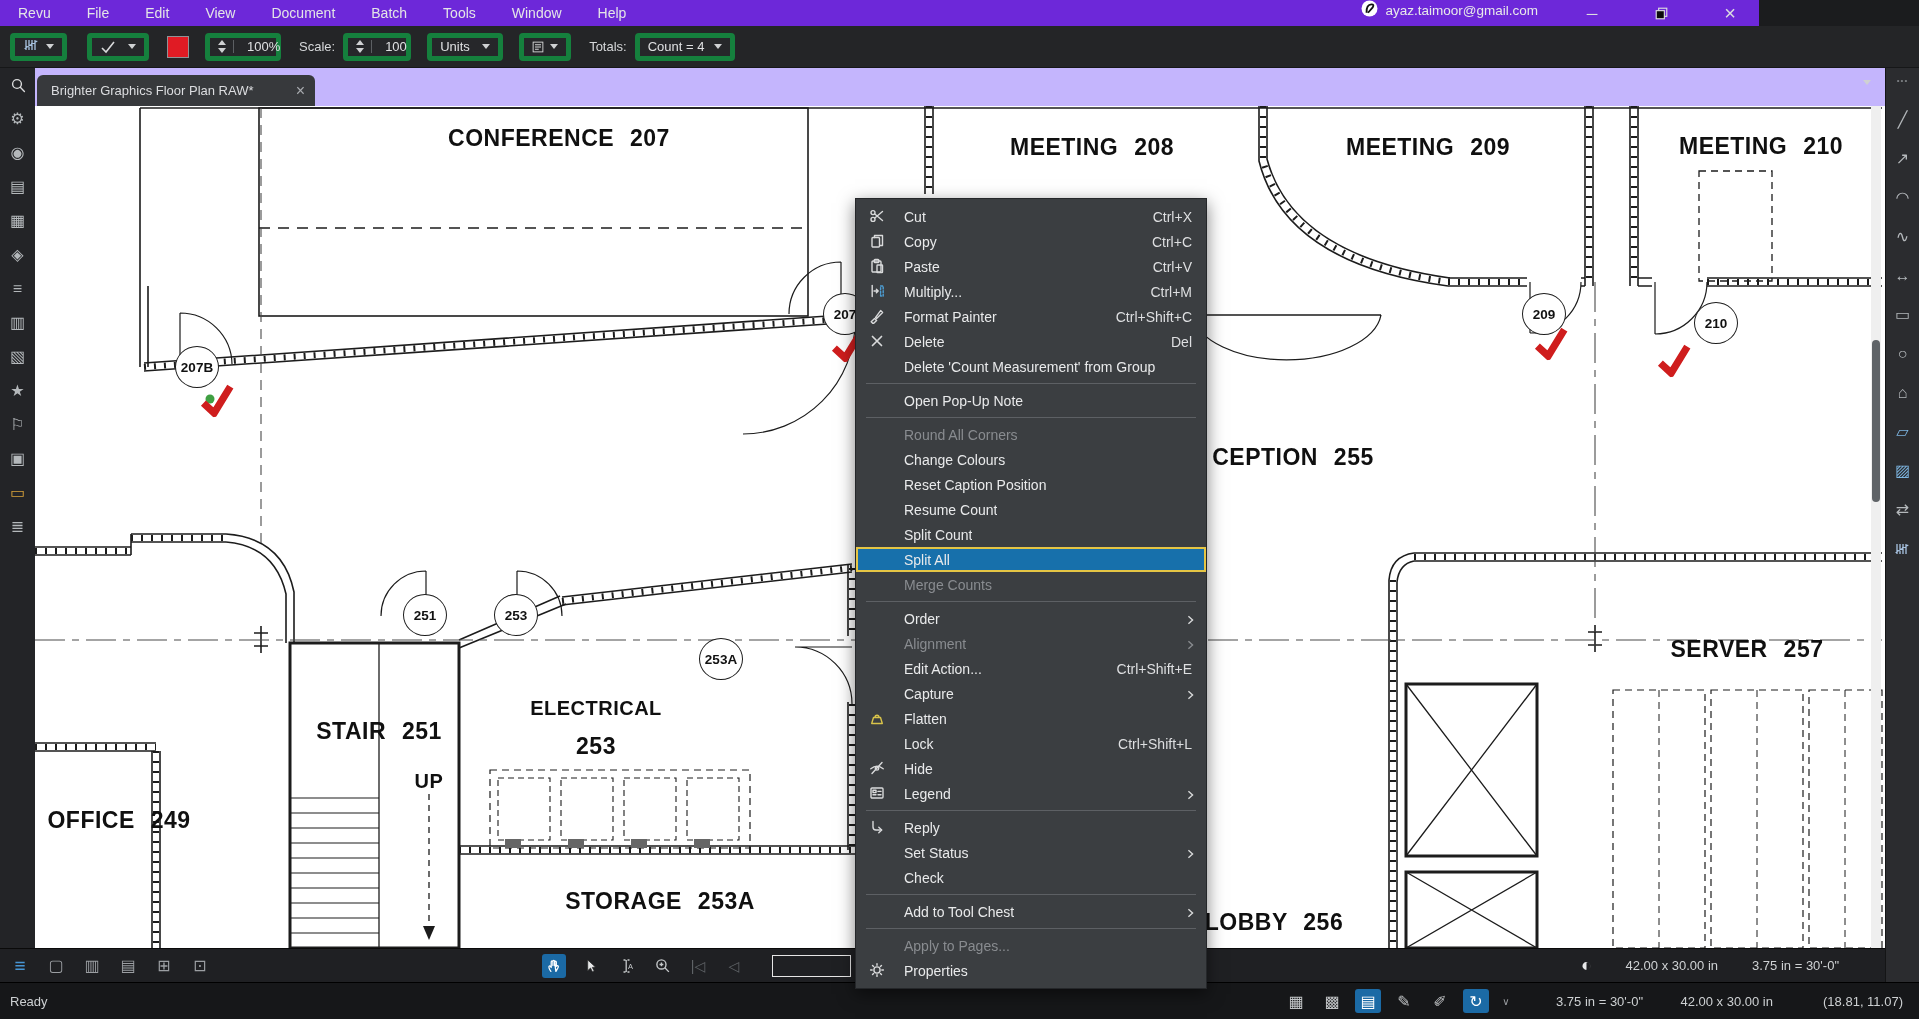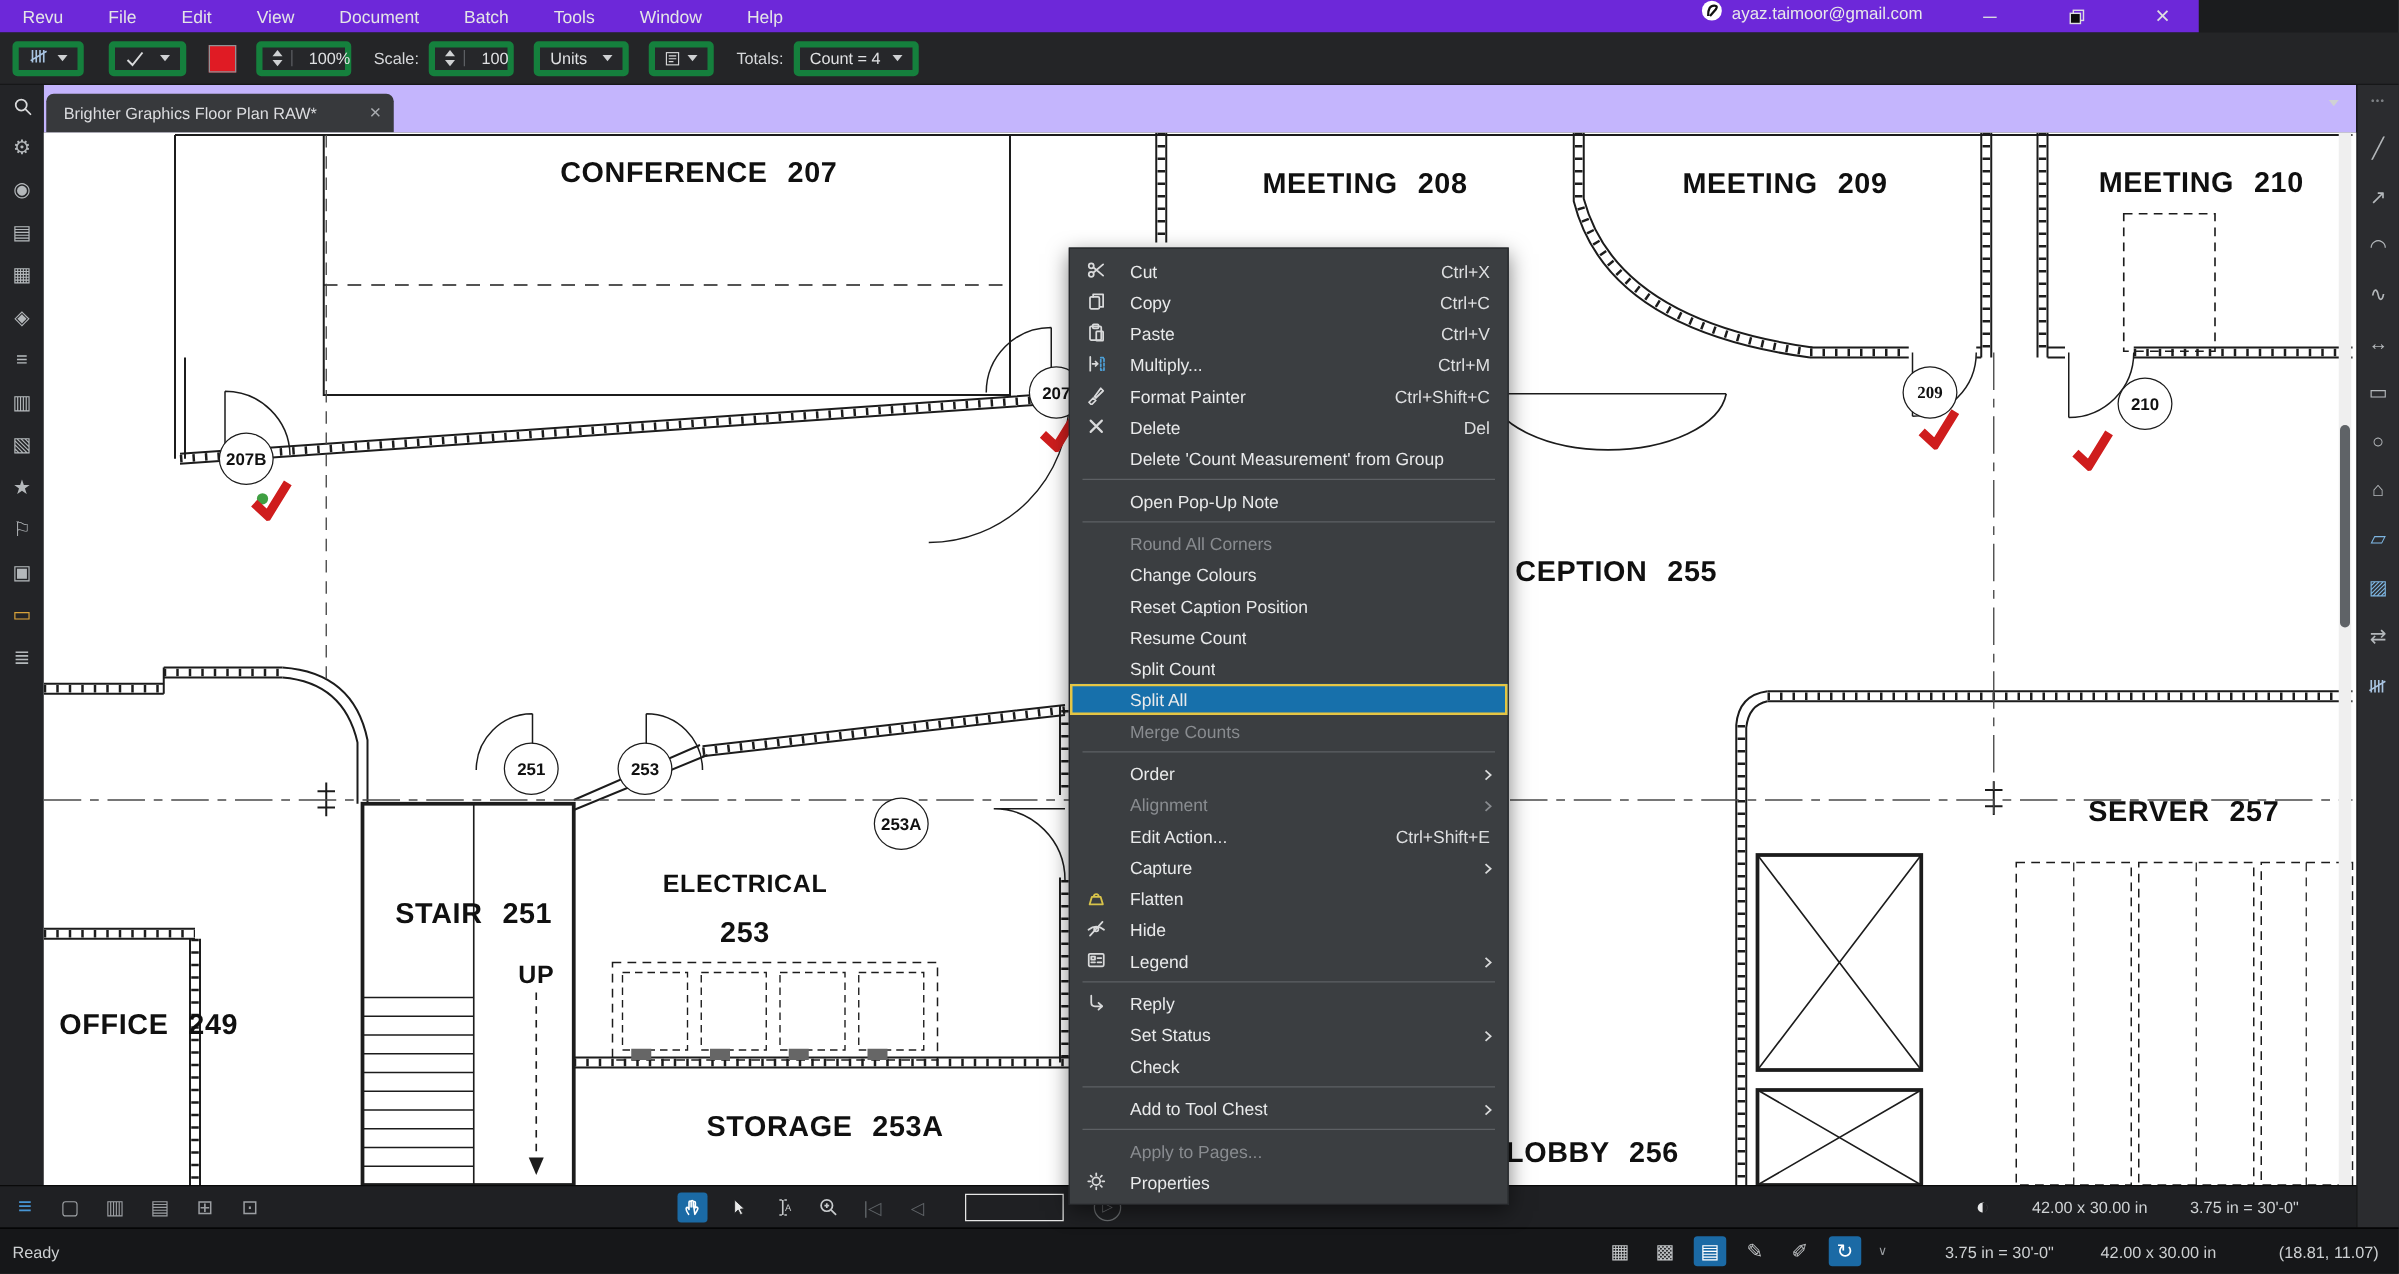--- a/index.html
+++ b/index.html
@@ -307,21 +307,21 @@
         <div class="plan-label" style="left: 1712px; top: 543px; font-size: 23px;">SERVER 257</div>
         <div class="plan-label" style="left: 344px; top: 625px; font-size: 23px;">STAIR 251</div>
         <div class="plan-label" style="left: 561px; top: 602px; font-size: 20px;">ELECTRICAL</div>
         <div class="plan-label" style="left: 561px; top: 640px; font-size: 23px;">253</div>
         <div class="plan-label" style="left: 394px; top: 675px; font-size: 20px;">UP</div>
         <div class="plan-label" style="left: 84px; top: 714px; font-size: 23px;">OFFICE 249</div>
         <div class="plan-label" style="left: 625px; top: 795px; font-size: 23px;">STORAGE 253A</div>
         <div class="plan-label" style="left: 1239px; top: 816px; font-size: 23px;">LOBBY 256</div>
         <div class="door-tag" style="left: 162px; top: 261px;">207B</div>
         <div class="door-tag" style="left: 810px; top: 208px;">207</div>
-        <div class="door-tag" style="left: 1509px; top: 208px; font-family: Liberation Serif, serif;">209</div>
+        <div class="door-tag" style="left: 1509px; top: 208px;">209</div>
         <div class="door-tag" style="left: 1681px; top: 217px;">210</div>
         <div class="door-tag" style="left: 390px; top: 509px;">251</div>
         <div class="door-tag" style="left: 481px; top: 509px;">253</div>
         <div class="door-tag" style="left: 686px; top: 553px;">253A</div>
         <div class="check-mark" style="left: 183px; top: 297px;"><svg width="36" height="31" viewBox="0 0 34 30">
             <path d="M3,15 L12,26 31,3" stroke="#cf1d1d" stroke-width="7" fill="none"></path>
           </svg></div>
         <div class="check-mark" style="left: 814px; top: 242px;"><svg width="36" height="31" viewBox="0 0 34 30">
             <path d="M3,15 L12,26 31,3" stroke="#cf1d1d" stroke-width="7" fill="none"></path>
           </svg></div>
@@ -441,20 +441,24 @@
           </svg></span>
       </div>
       <div class="mi">
         <span class="mi-ic"><svg width="16" height="16" viewBox="0 0 16 16" fill="none" stroke="#d8c34a" stroke-width="1.4" stroke-linejoin="round">
             <path d="M4.5,7.5 h7 l1.8,6 H2.7 z"></path>
             <path d="M6,7.5 a2,2.3 0 0 1 4,0"></path>
           </svg></span>
         <span class="mi-label">Flatten</span>
       </div>
       <div class="mi">
+        <span class="mi-label">Lock</span>
+        <span class="mi-short">Ctrl+Shift+L</span>
+      </div>
+      <div class="mi">
         <span class="mi-ic"><svg width="16" height="16" viewBox="0 0 16 16" fill="none" stroke="#d9dadb" stroke-width="1.4" stroke-linecap="round" stroke-linejoin="round">
             <path d="M1.8,8.8 Q8,3.8 14.2,8.8"></path>
             <circle cx="8" cy="8.4" r="1.7"></circle>
             <path d="M3,13.5 L13,2.5"></path>
           </svg></span>
         <span class="mi-label">Hide</span>
       </div>
       <div class="mi">
         <span class="mi-ic"><svg width="16" height="16" viewBox="0 0 16 16" fill="none" stroke="#d9dadb" stroke-width="1.4" stroke-linecap="round" stroke-linejoin="round">
             <rect x="2" y="3" width="12" height="10" rx="1"></rect>

